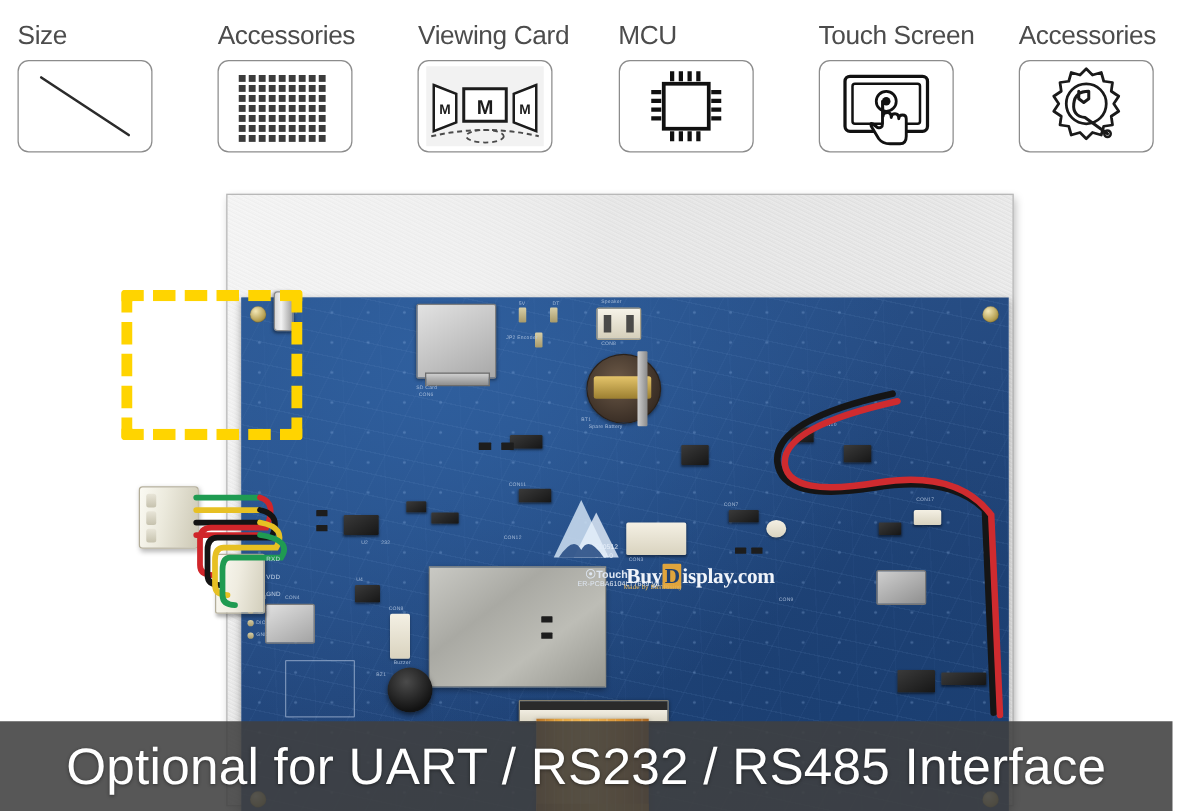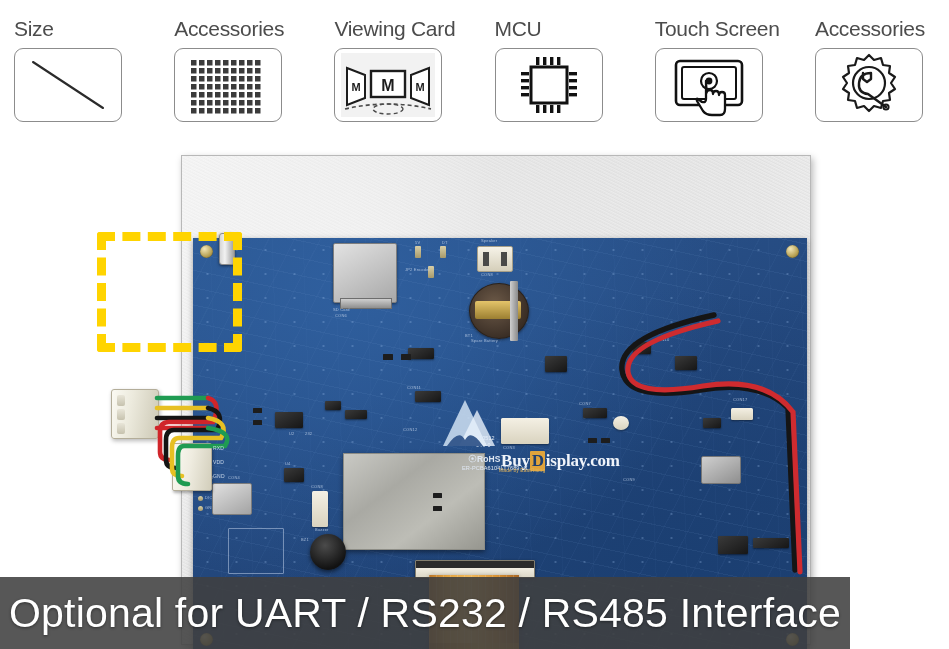--- a/index.html
+++ b/index.html
@@ -212,21 +212,21 @@
 
   
   .highlight{
     position:absolute;left:97px;top:92px;width:145px;height:120px;
     border:9px dashed #ffd400;border-radius:3px;box-sizing:border-box;
     z-index:40;
   }
 
   
   .band{
-    position:absolute;left:0;top:577px;width:850px;height:72px;
+    position:absolute;left:0;top:577px;width:938px;height:72px;
     background:rgba(64,64,64,0.88);
     display:flex;align-items:center;justify-content:center;
     z-index:60;
   }
   .band-text{
     color:#ffffff;font-size:41px;line-height:1;
     font-family:"Liberation Sans", sans-serif;
     letter-spacing:.2px;font-weight:300;
     text-shadow:0 1px 3px rgba(0,0,0,.45);
     white-space:nowrap;
@@ -444,21 +444,21 @@
       <div class="silk" style="left:214px;top:148px;">CON11</div>
       <div class="part wht" style="left:308px;top:180px;width:48px;height:26px;"></div>
       <div class="silk" style="left:310px;top:208px;">CON3</div>
       <div class="silk" style="left:210px;top:190px;">CON12</div>
 
       <div class="shield"></div>
 
       <div class="pcbtext" style="left:283px;top:197px;">510512</div>
       <div class="pcbtext" style="left:283px;top:204px;">94V-0</div>
       <div class="pcbtext" style="left:272px;top:196px;font-size:9px;font-family:'Liberation Serif',serif;font-weight:bold;">UL</div>
-      <div class="pcbtext" style="left:284px;top:216px;font-size:8.5px;font-weight:bold;">RoHS</div>
+      <div class="pcbtext" style="left:284px;top:216px;font-size:8.5px;font-weight:bold;">Touch</div>
       <div class="pcbtext" style="left:275px;top:216px;font-size:9px;">⦿</div>
 
       <div class="pcbtext" style="left:269px;top:227px;font-size:5.6px;">ER-PCBA6104LT7689 V1.0</div>
       <div class="buydisp">
         <span>Buy</span><span class="d">D</span><span>isplay.com</span>
       </div>
       <div class="pcbtext" style="left:306px;top:229px;font-size:5px;color:#e3b45a;">Made by EastRising</div>
 
       <div class="erlogo">
         <svg width="86" height="60" viewBox="0 0 86 60">

